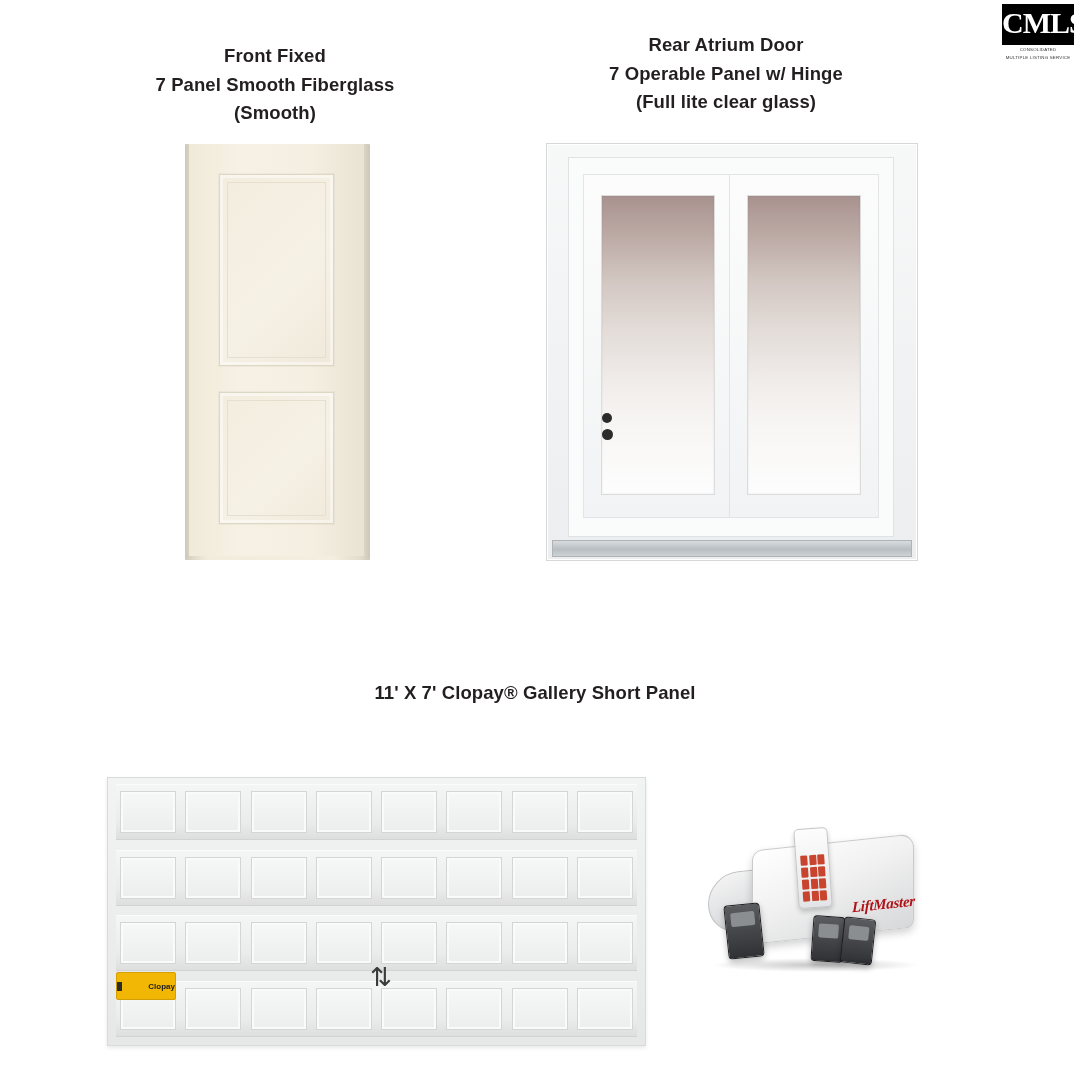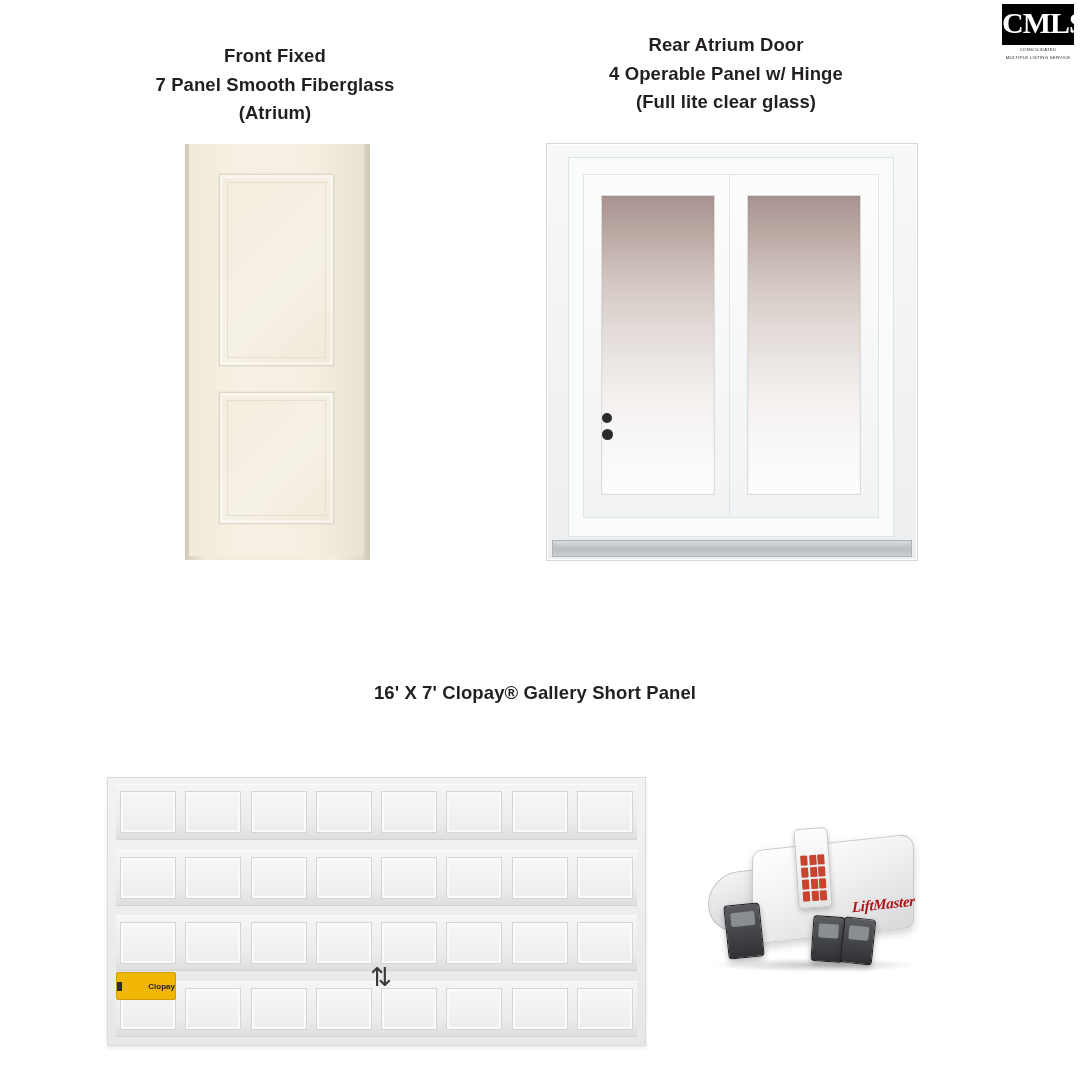--- a/index.html
+++ b/index.html
@@ -319,34 +319,34 @@
 
 <div class="logo">
   <div class="logo-mark">CMLS</div>
   <div class="logo-sub">CONSOLIDATED</div>
   <div class="logo-sub">MULTIPLE LISTING SERVICE</div>
 </div>
 
 <div class="caption" id="front-door-caption">
   <div>Front Fixed</div>
   <div>7 Panel Smooth Fiberglass</div>
-  <div>(Atrium)</div>
+  <div>(Smooth)</div>
 </div>
 
 <div class="front-door-wrap">
   <div class="front-door-shadow"></div>
   <div class="front-door-face">
     <div class="fd-panel" id="fd-panel-top"></div>
     <div class="fd-panel" id="fd-panel-bottom"></div>
   </div>
 </div>
 
 <div class="caption" id="rear-door-caption">
   <div>Rear Atrium Door</div>
-  <div>4 Operable Panel w/ Hinge</div>
+  <div>7 Operable Panel w/ Hinge</div>
   <div>(Full lite clear glass)</div>
 </div>
 
 <div class="atrium-wrap">
   <div class="atrium-frame"></div>
   <div class="atrium-inner">
     <div class="panel" id="panel-left">
       <div class="glass"></div>
       <div class="handle-dots">
         <span></span>
@@ -354,21 +354,21 @@
       </div>
     </div>
     <div class="panel" id="panel-right">
       <div class="glass"></div>
     </div>
   </div>
   <div class="atrium-sill"></div>
 </div>
 
 <div class="caption" id="garage-caption">
-  <div>16' X 7' Clopay® Gallery Short Panel</div>
+  <div>11' X 7' Clopay® Gallery Short Panel</div>
 </div>
 
 <div class="garage-wrap">
   <div class="garage-rows">
     <div class="garage-row">
       <div class="g-cell"></div>
       <div class="g-cell"></div>
       <div class="g-cell"></div>
       <div class="g-cell"></div>
       <div class="g-cell"></div>

